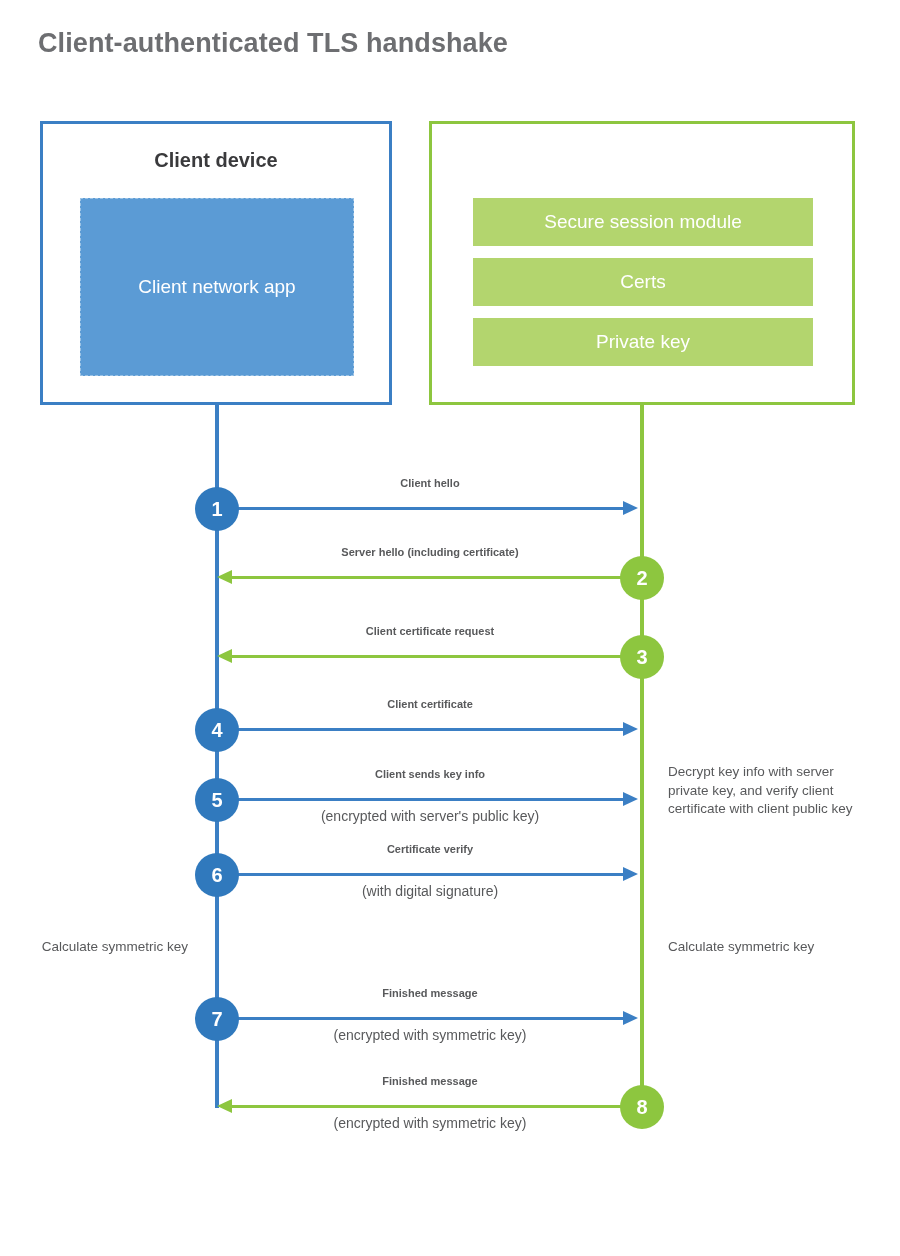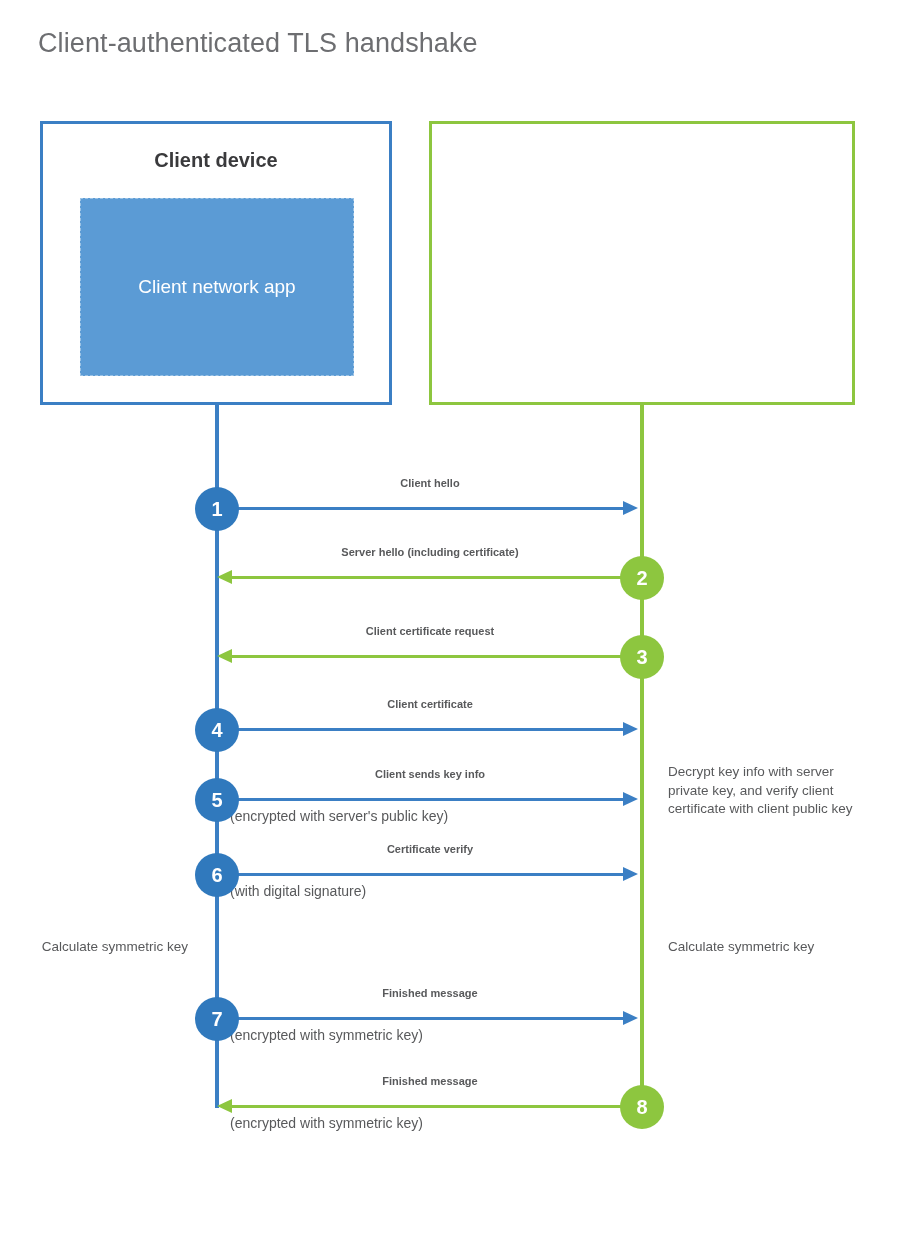--- a/index.html
+++ b/index.html
@@ -17,21 +17,21 @@
     color: #58595b;
     -webkit-font-smoothing: antialiased;
   }
 
   
   .page-title {
     position: absolute;
     left: 38px;
     top: 28px;
     font-size: 27px;
-    font-weight: 400;
+    font-weight: 700;
     letter-spacing: 0.1px;
     color: #6d6e71;
     white-space: nowrap;
   }
 
   
   .party-box {
     position: absolute;
     box-sizing: border-box;
     background: #ffffff;
@@ -153,20 +153,21 @@
     top: -30px;
     font-size: 11px;
     font-weight: 700;
     color: #58595b;
     white-space: nowrap;
   }
   .msg-sublabel {
     position: absolute;
     left: 230px;
     width: 400px;
+    text-align: center;
     top: 10px;
     font-size: 14px;
     font-weight: 400;
     color: #58595b;
     white-space: nowrap;
   }
 
   
   .step-num {
     position: absolute;
@@ -199,20 +200,25 @@
 <body>
 
 <div class="page-title">Client-authenticated TLS handshake</div>
 
 <div class="party-box client">
   <div class="party-title">Client device</div>
   <div class="client-app">Client network app</div>
 </div>
 
 <div class="party-box server">
+  <div class="server-bars">
+    <div class="server-bar">Secure session module</div>
+    <div class="server-bar">Certs</div>
+    <div class="server-bar">Private key</div>
+  </div>
 </div>
 
 <div class="lifeline client-line"></div>
 <div class="lifeline server-line"></div>
 
 <div class="msg to-server" style="top:507px">
   <div class="msg-label">Client hello</div>
   <div class="arrow-line"></div>
   <div class="arrow-head"></div>
   <div class="step-num blue">1</div>

